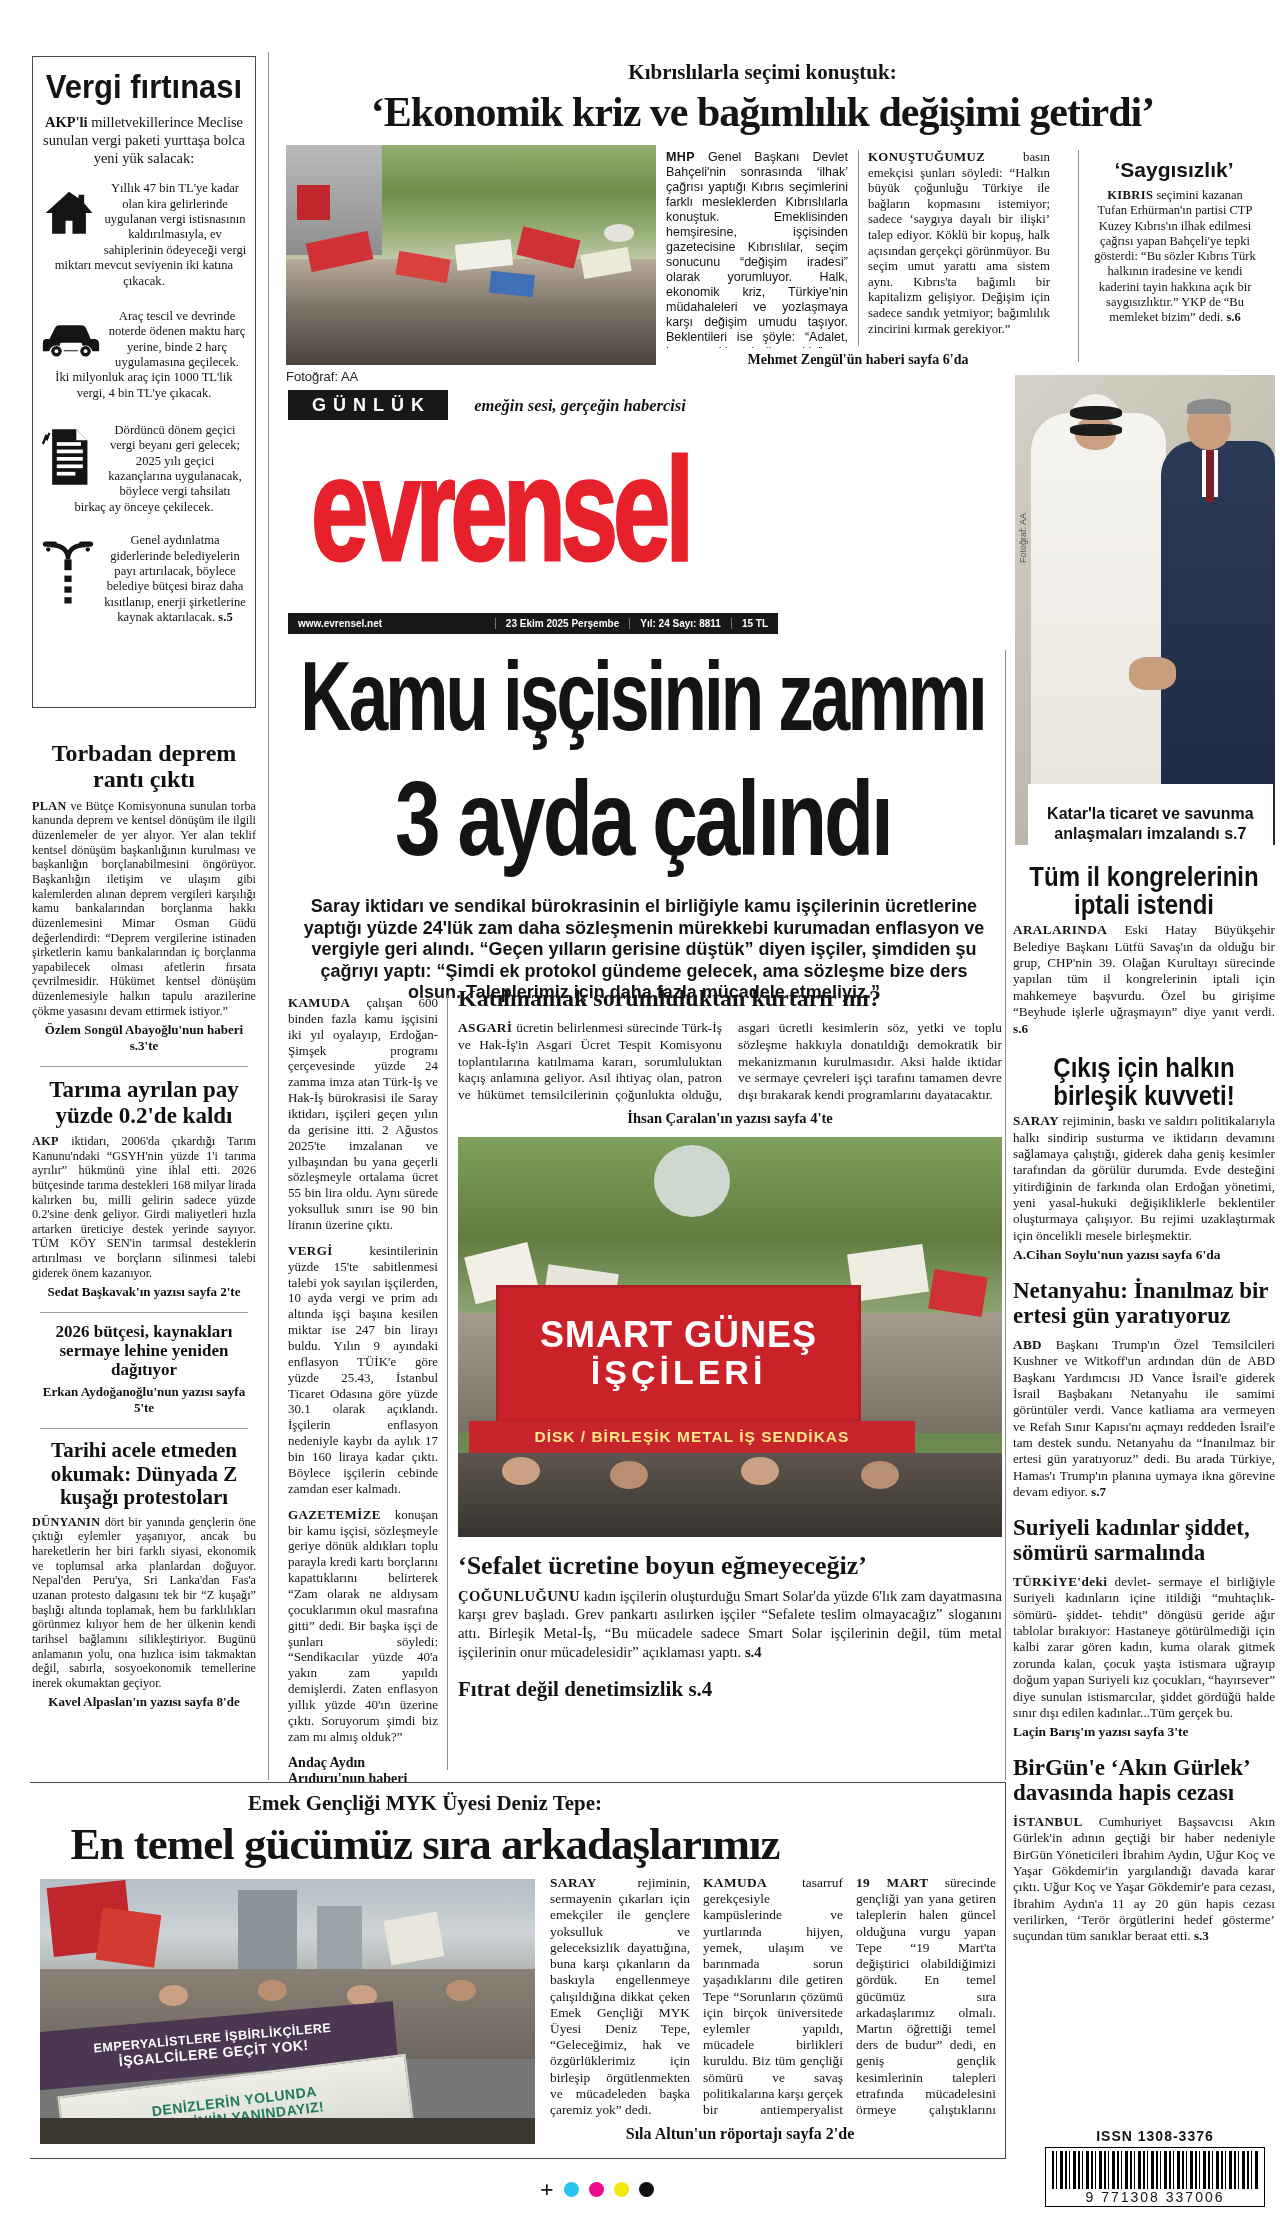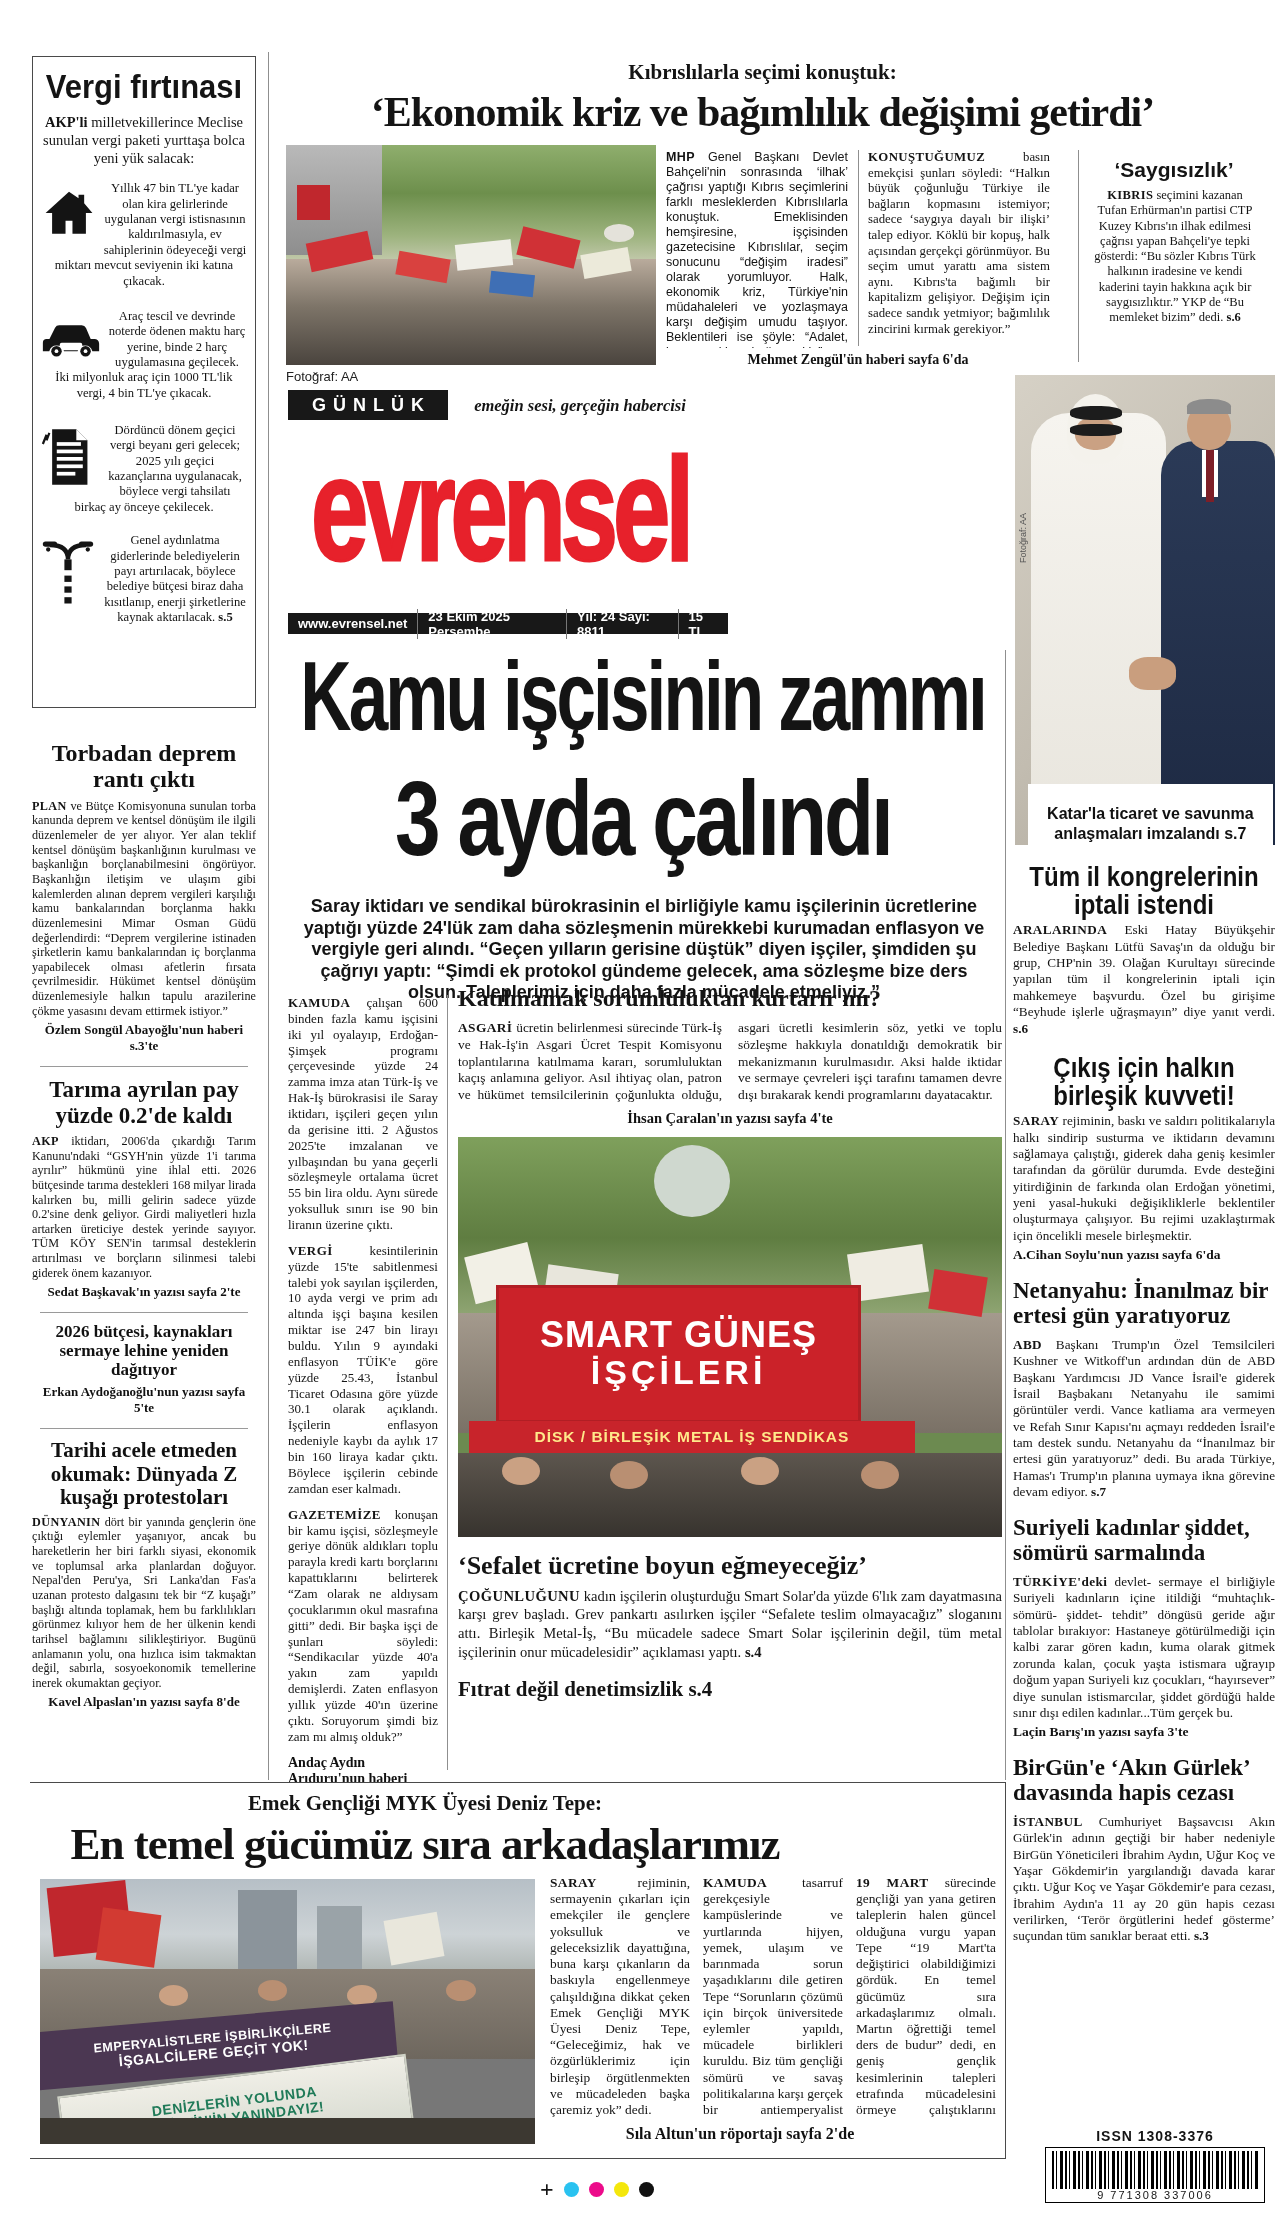--- a/index.html
+++ b/index.html
@@ -142,21 +142,21 @@
 
   <div class="x" style="left:288px;top:390px;width:160px;height:30px;background:#181818;color:#fff;display:flex;align-items:center;justify-content:center;">
     <span class="sans b" style="font-size:18px;letter-spacing:7px;padding-left:7px;">GÜNLÜK</span>
   </div>
   <div class="x ser b c" style="left:448px;top:396px;width:264px;font-size:16.5px;font-style:italic;">emeğin sesi, gerçeğin habercisi</div>
 
   <div class="x c" style="left:288px;top:436px;width:424px;height:176px;overflow:visible;">
     <span class="sans b" style="display:inline-block;font-size:103px;line-height:1;color:#e7212b;letter-spacing:-5px;transform:scaleY(1.42);transform-origin:top center;-webkit-text-stroke:2px #e7212b;">evrensel</span>
   </div>
 
-  <div class="x sans b" style="left:288px;top:613px;width:440px;height:21px;background:#181818;color:#fff;display:flex;align-items:center;font-size:13px;">
+  <div class="x sans b" style="left:288px;top:613px;width:490px;height:21px;background:#181818;color:#fff;display:flex;align-items:center;font-size:10px;">
     <span style="padding:0 10px;">www.evrensel.net</span>
     <span style="margin-left:auto;padding:0 10px;border-left:1px solid #777;">23 Ekim 2025 Perşembe</span>
     <span style="padding:0 10px;border-left:1px solid #777;">Yıl: 24  Sayı: 8811</span>
     <span style="padding:0 10px;border-left:1px solid #777;">15 TL</span>
   </div>
 
   <div class="photo" style="left:1015px;top:375px;width:260px;height:470px;background:#cdc8bd;">
     <div class="x" style="left:0;top:0;width:100%;height:100%;background:linear-gradient(135deg,#d6d1c6 0%,#c2bcb0 55%,#a9a399 100%);"></div>
 
     <div class="x" style="left:6%;top:8%;width:52%;height:92%;background:linear-gradient(180deg,#f6f4ef,#e8e5dd);border-radius:38px 30px 0 0;"></div>
@@ -322,21 +322,21 @@
         <span>Cumhuriyet Başsavcısı Akın Gürlek'in adının geçtiği bir haber nedeniyle BirGün Yöneticileri İbrahim Aydın, Uğur Koç ve Yaşar Gökdemir'in yargılandığı davada karar çıktı. Uğur Koç ve Yaşar Gökdemir'e para cezası, İbrahim Aydın'a 11 ay 20 gün hapis cezası verilirken, ‘Terör örgütlerini hedef gösterme’ suçundan tüm sanıklar beraat etti.</span>
         <b>s.3</b>
       </p>
     </div>
   </div>
 
   <div class="x" style="left:1045px;top:2128px;width:220px;">
     <div class="sans b c" style="font-size:14px;letter-spacing:1px;">ISSN 1308-3376</div>
     <div style="border:1px solid #000;margin-top:3px;padding:3px 6px 1px;">
       <div class="barcode"></div>
-      <div class="sans c" style="font-size:11px;letter-spacing:2px;">9 771308 337006</div>
+      <div class="sans c" style="font-size:14px;letter-spacing:2px;">9 771308 337006</div>
     </div>
   </div>
 
   <div class="x" style="left:30px;top:1782px;width:975px;height:375px;border:1px solid #4a4a4a;border-left:none;">
     <div class="ser b c" style="margin-top:8px;width:790px;font-size:21px;">Emek Gençliği MYK Üyesi Deniz Tepe:</div>
     <div class="ser b c" style="margin-top:2px;width:790px;font-size:45px;letter-spacing:-1px;">En temel gücümüz sıra arkadaşlarımız</div>
 
     <div class="photo" style="left:10px;top:96px;width:495px;height:265px;">
       <div class="x" style="left:0;top:0;width:100%;height:38%;background:linear-gradient(180deg,#b6bfc6 0%,#cdd3d6 55%,#a9b0ac 100%);"></div>
       <div class="x" style="left:40%;top:4%;width:12%;height:30%;background:#8b949b;"></div>

